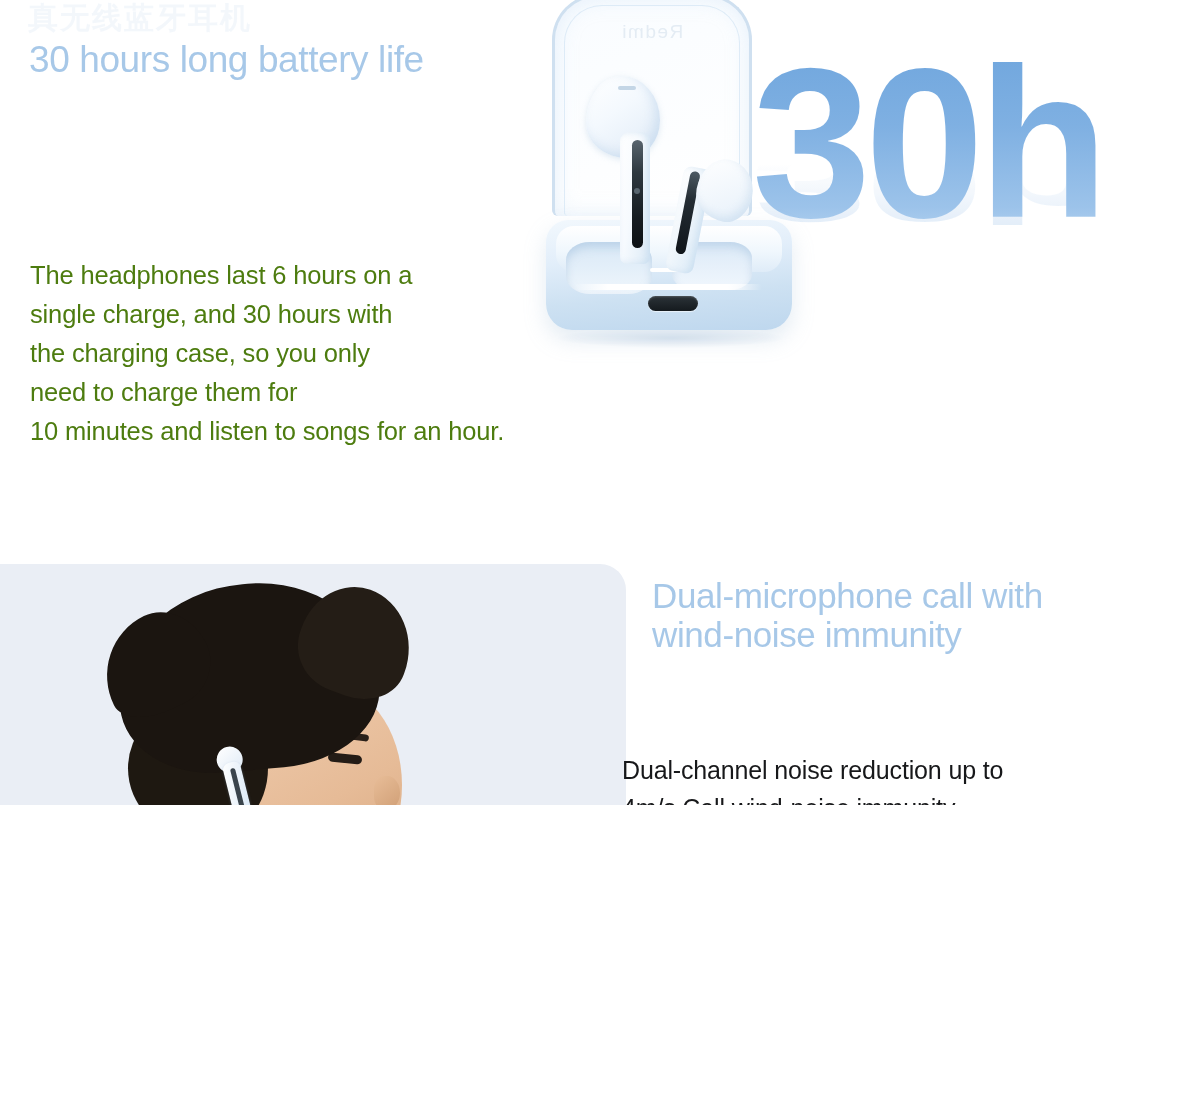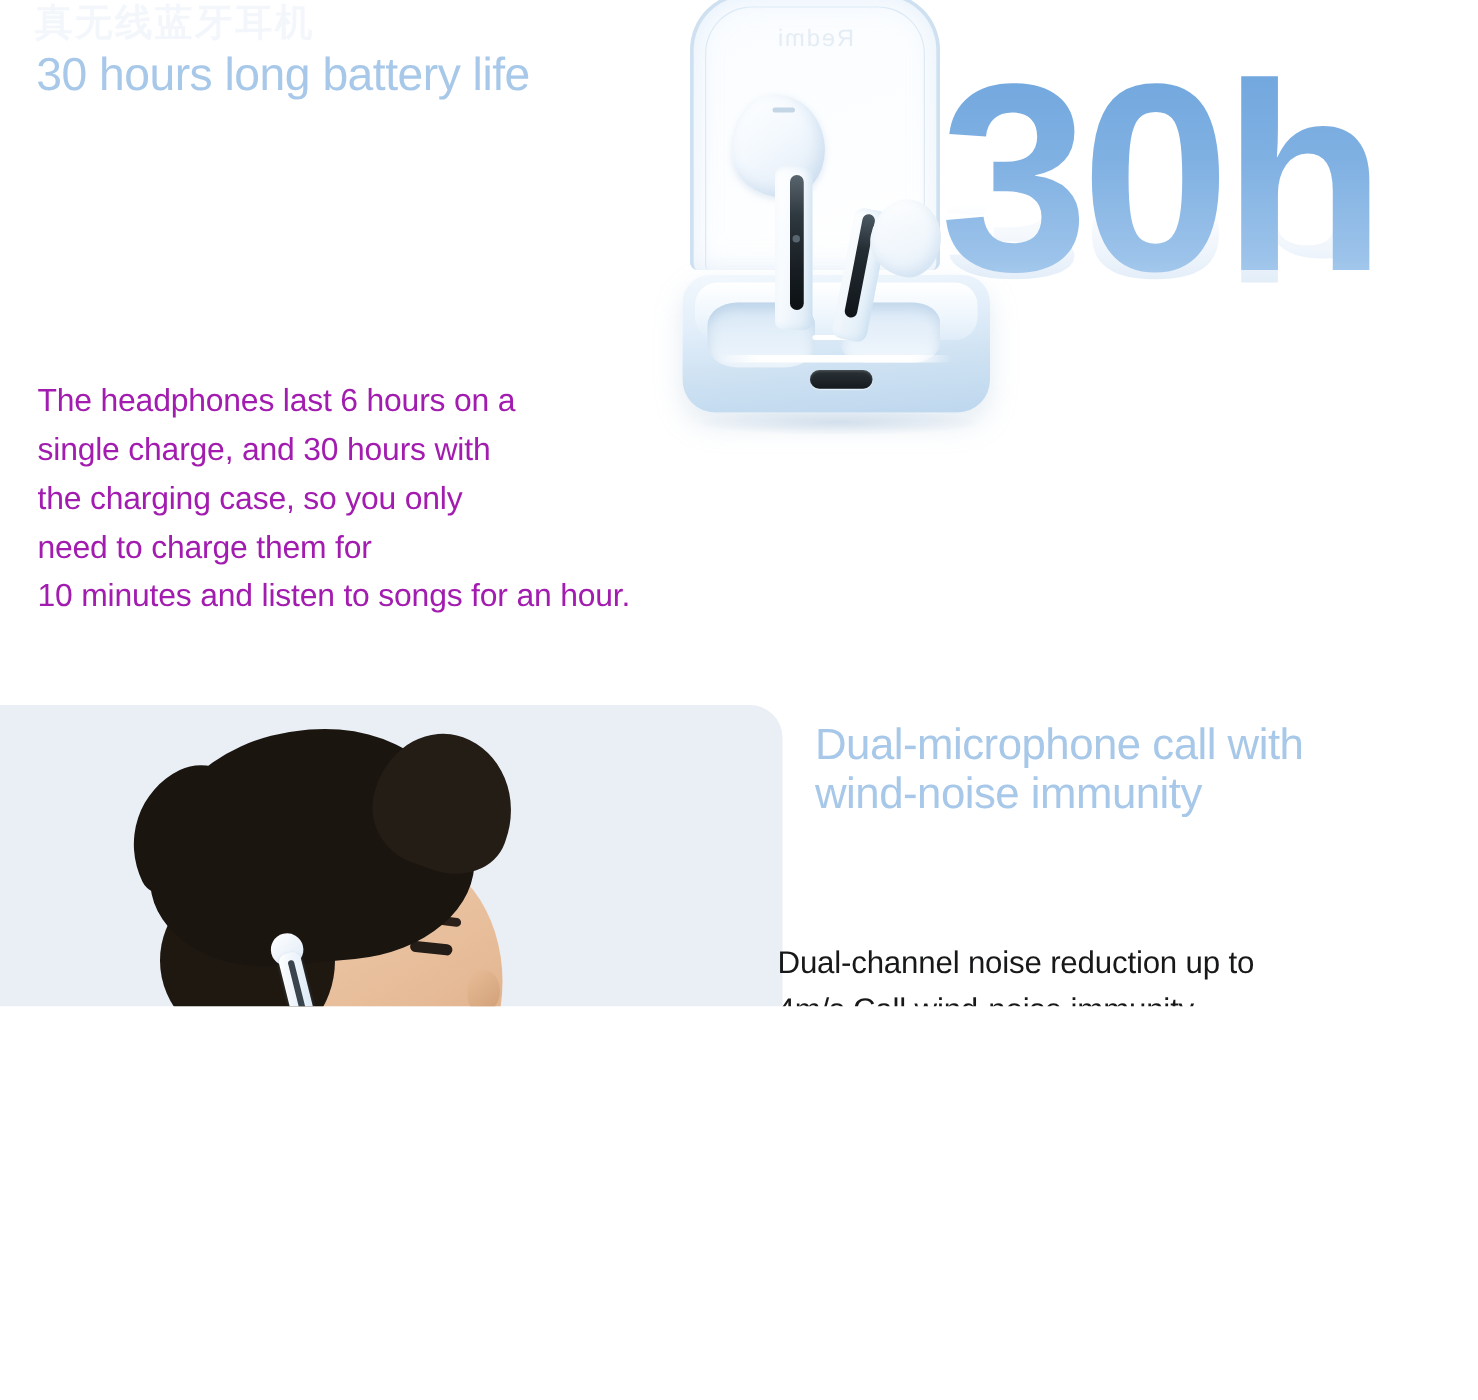--- a/index.html
+++ b/index.html
@@ -51,25 +51,24 @@
     line-height:1.28;
     color:#17181a;
     font-weight:400;
     letter-spacing:-.3px;
     white-space:pre-line;
   }
   #battery-body {
     position:absolute; left:30px; top:256px;
     font-size:25.5px;
     line-height:1.53;
-    color:#a21caf;
+    color:#4d7c0f;
     font-weight:400;
     letter-spacing:-.15px;
     white-space:pre-line;
-    margin-top:46px;
   }
 
   
   #battery-visual {
     position:absolute; left:540px; top:-8px;
     width:642px; height:410px;
   }
 
   
   #badge-30h {

